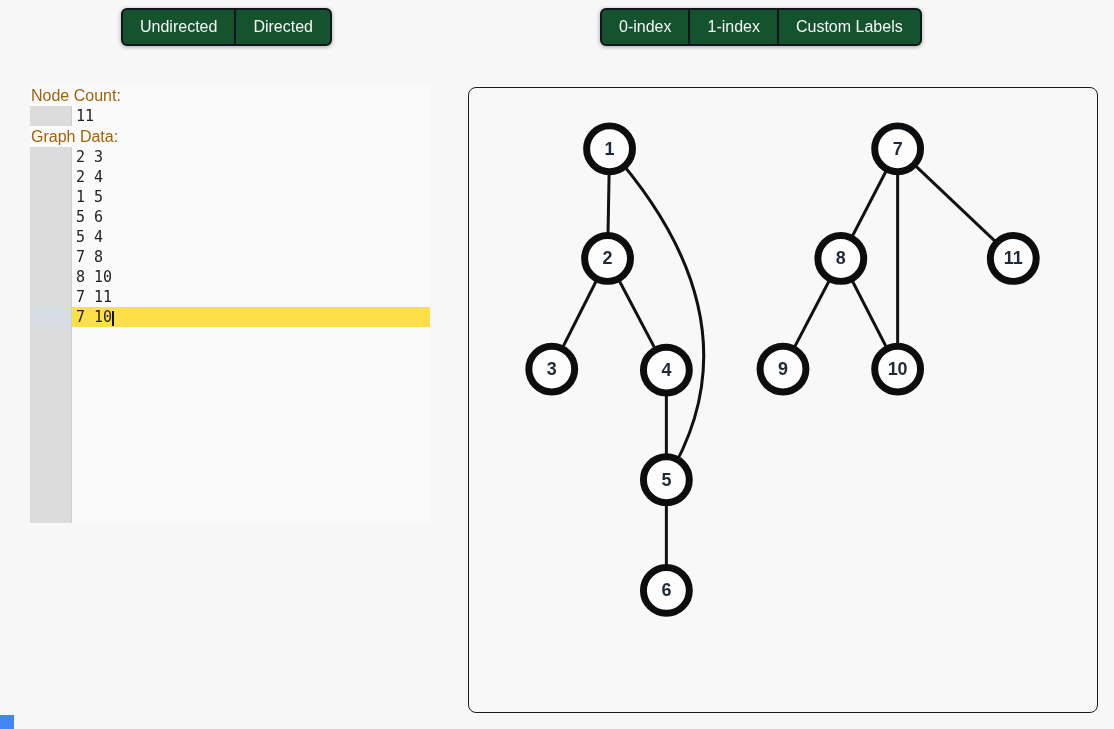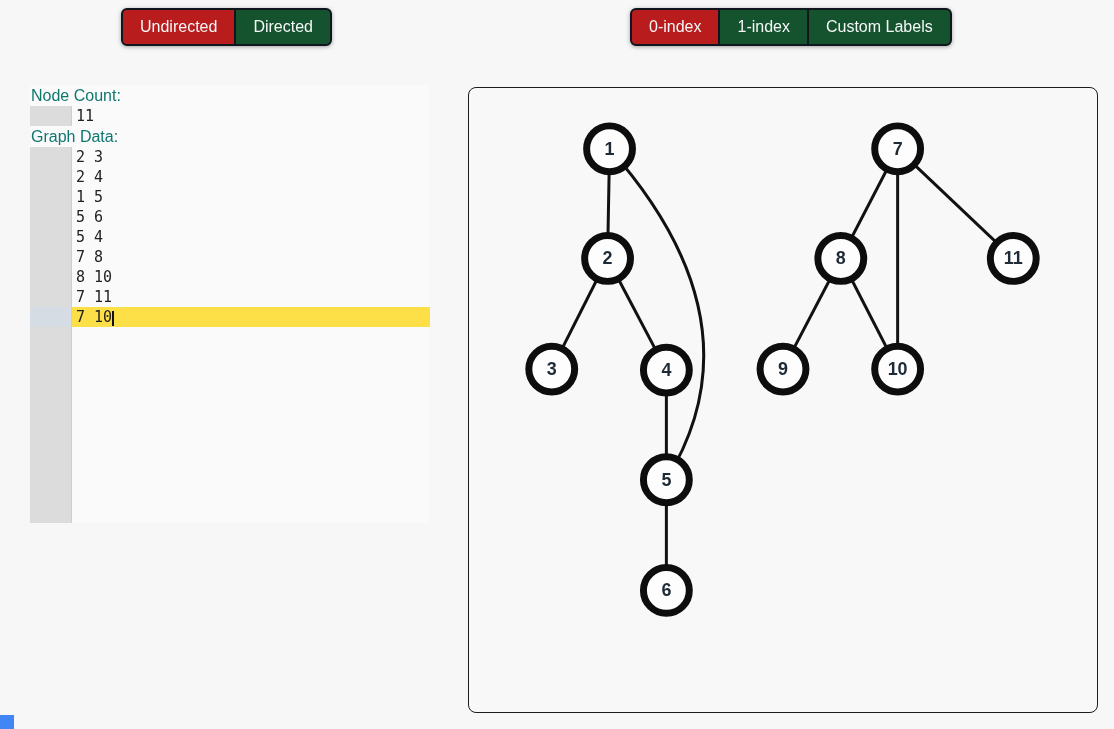--- a/index.html
+++ b/index.html
@@ -14,31 +14,31 @@
     border:2px solid #10161d;border-radius:6px;overflow:hidden;
     background:#10161d;box-shadow:0 1px 4px rgba(0,0,0,0.35);
   }
   .btn-group .seg{
     appearance:none;border:none;margin:0;cursor:pointer;
     background:#14532d;color:#f5f7f8;
     font-family:"Liberation Sans",sans-serif;font-size:16px;
     height:34px;line-height:34px;padding:0 17px;white-space:nowrap;
   }
   .btn-group .seg + .seg{border-left:2px solid #10161d;}
-  .btn-group .seg.active{background:#b91c1c;text-align:right;}
+  .btn-group .seg.active{background:#14532d;text-align:right;}
   #direction-group{left:121px;}
-  #index-group{left:630px;}
+  #index-group{left:600px;}
 
   
   .editor{
     position:absolute;left:30px;top:85px;width:400px;height:438px;
     background:#fafafa;display:flex;flex-direction:column;
   }
   .ed-label{
-    height:21px;line-height:21px;font-size:16px;color:#0f766e;
+    height:21px;line-height:21px;font-size:16px;color:#a16207;
     padding-left:1px;
   }
   .ed-row{display:flex;height:20px;}
   .ed-row .gutter{
     width:42px;flex:0 0 42px;background:#dcdcdc;
     border-right:1px solid #cfcfcf;box-sizing:border-box;
   }
   .ed-row .ed-text{
     flex:1;font-family:"DejaVu Sans Mono","Liberation Mono",monospace;
     font-size:15px;line-height:20px;color:#222;padding-left:4px;

